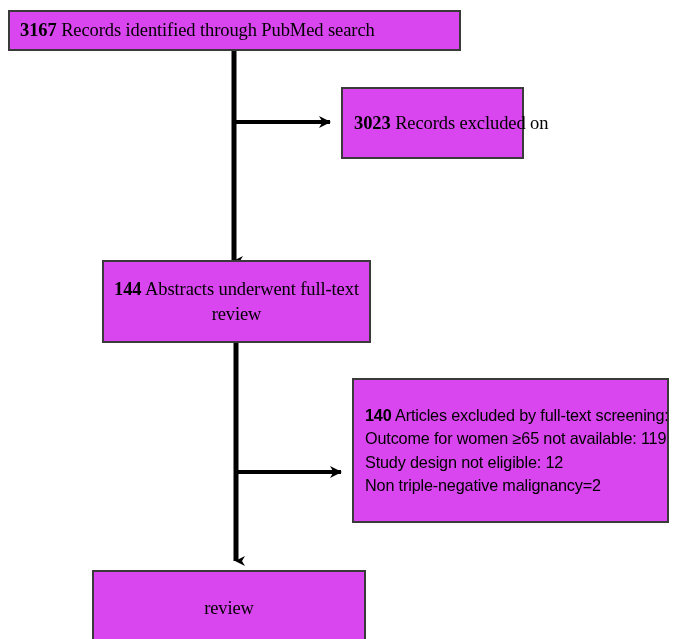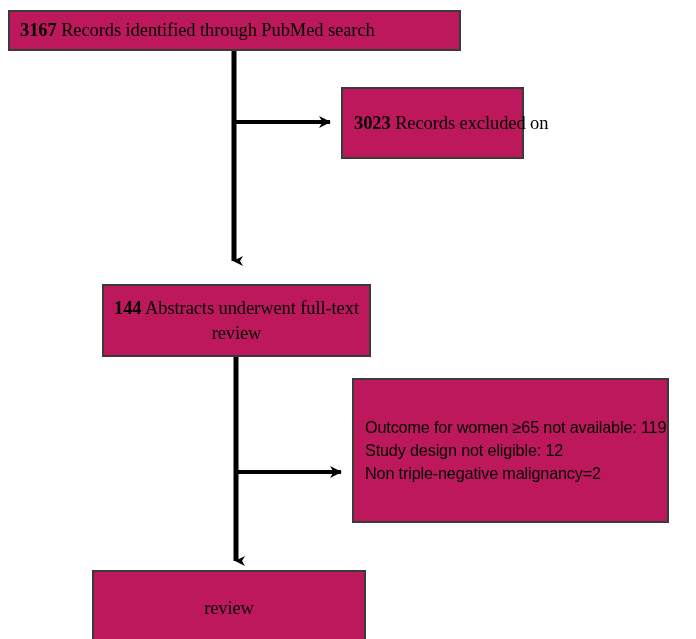--- a/index.html
+++ b/index.html
@@ -25,21 +25,21 @@
     top: 0;
     width: 696px;
     height: 639px;
     pointer-events: none;
   }
 
   
   .node {
     position: absolute;
     box-sizing: border-box;
-    background: #be185d;
+    background: #d946ef;
     border: 2px solid #3a3a3a;
     display: flex;
     flex-direction: column;
     justify-content: center;
   }
   .node .line {
     display: block;
     white-space: nowrap;
   }
 
@@ -61,21 +61,21 @@
 
   .pad-l  { padding-left: 10px; padding-right: 6px; }
   .pad-lr { padding-left: 11px; padding-right: 8px; }
   .pad-c  { padding-left: 8px; padding-right: 8px; }
 
   b.num { font-weight: bold; }
 
   
   #node-identified  { left: 8px;   top: 10px;  width: 453px; height: 41px; }
   #node-excluded-ta { left: 341px; top: 87px;  width: 183px; height: 72px; }
-  #node-fulltext    { left: 102px; top: 284px; width: 269px; height: 73px; }
+  #node-fulltext    { left: 102px; top: 260px; width: 269px; height: 83px; }
   #node-excluded-ft { left: 352px; top: 378px; width: 317px; height: 145px; }
   #node-included    { left: 92px;  top: 570px; width: 274px; height: 76px; }
 </style>
 </head>
 <body>
 
 <div id="canvas">
 
   <svg id="connectors" width="696" height="639" viewBox="0 0 696 639" aria-hidden="true">
     <defs>
@@ -109,20 +109,23 @@
   </div>
 
   <div class="node serif-node align-center pad-c" id="node-fulltext">
     <span class="line">
       <b class="num">144</b><span> Abstracts underwent full-text</span>
     </span>
     <span class="line">review</span>
   </div>
 
   <div class="node sans-node align-left pad-lr" id="node-excluded-ft">
+    <span class="line">
+      <b class="num">140</b><span> Articles excluded by full-text screening:</span>
+    </span>
     <span class="line">Outcome for women ≥65 not available: 119</span>
     <span class="line">Study design not eligible: 12</span>
     <span class="line">Non triple-negative malignancy=2</span>
   </div>
 
   <div class="node serif-node align-center pad-c" id="node-included">
     <span class="line">review</span>
   </div>
 
 </div>

